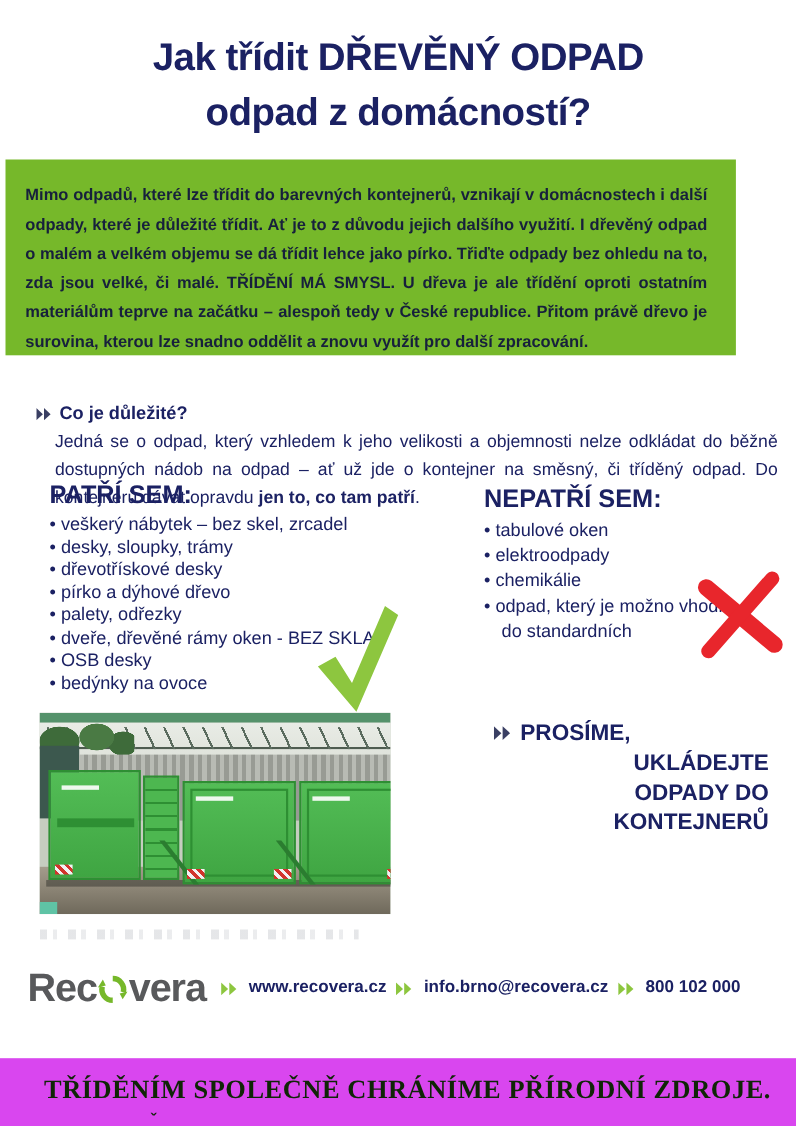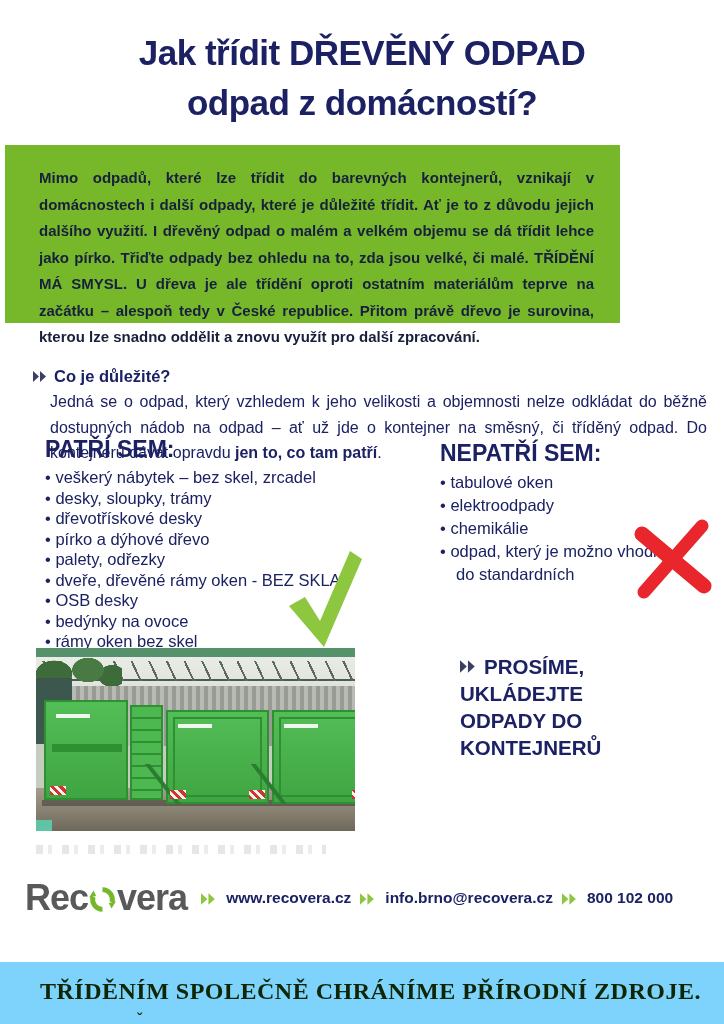--- a/index.html
+++ b/index.html
@@ -3,21 +3,21 @@
 <meta charset="utf-8">
 <style>
   html,body{margin:0;padding:0;}
   body{width:724px;height:1024px;background:#ffffff;font-family:"Liberation Sans",sans-serif;position:relative;overflow:hidden;}
   .abs{position:absolute;}
 
   
   .title{left:0;top:28px;width:724px;text-align:center;color:#1b2163;font-weight:bold;font-size:35px;line-height:50px;letter-spacing:-0.5px;}
 
   
-  .intro-box{left:5px;top:145px;width:615px;height:178px;background:#76b82a;box-sizing:border-box;padding:20px 26px 0 34px;}
+  .intro-box{left:5px;top:145px;width:664px;height:178px;background:#76b82a;box-sizing:border-box;padding:20px 26px 0 18px;}
   .intro-box p{margin:0;color:#17203c;font-weight:bold;font-size:15px;line-height:26.5px;text-align:justify;}
 
   
   .important{left:33px;top:346px;width:674px;color:#1b2163;margin-top:21px;}
   .important .head{display:flex;align-items:center;gap:6px;font-weight:bold;font-size:16.5px;}
   .important .body{margin:3px 0 0 17px;font-size:16px;line-height:25.5px;text-align:justify;}
   .bold{font-weight:bold;}
 
   
   .col-head{font-weight:bold;font-size:23px;color:#1b2163;margin:0 0 4px 0;}
@@ -59,36 +59,36 @@
   .ph-c4{left:236px;top:62px;width:100px;height:94px;}
   .ph-frame{position:absolute;inset:5px;border:2px solid #2e8f33;}
   .ph-arm{position:absolute;left:8px;bottom:-2px;width:52px;height:40px;
     border-left:5px solid #2b7d30;transform:skewX(38deg);transform-origin:bottom left;}
   .ph-label{position:absolute;left:10px;top:12px;width:34px;height:4px;background:rgba(255,255,255,.9);}
   .ph-haz{position:absolute;bottom:3px;width:16px;height:9px;
     background:repeating-linear-gradient(45deg,#d2342c 0 3px,#f2f2f2 3px 6px);}
   .ph-shadow{position:absolute;left:6px;top:152px;width:320px;height:6px;background:rgba(40,40,35,.45);}
 
   
-  .plea{left:460px;top:653px;width:250px;color:#1b2163;font-weight:bold;font-size:20.5px;line-height:27px;}
+  .plea{left:449px;top:653px;width:250px;color:#1b2163;font-weight:bold;font-size:20.5px;line-height:27px;text-align:right;}
   .plea .l1{display:flex;align-items:center;gap:7px;}
 
   
   .faint{left:36px;top:845px;width:290px;height:9px;opacity:.22;
     background:repeating-linear-gradient(90deg,#8a8f99 0 7px,transparent 7px 12px,#a6aab2 12px 16px,transparent 16px 26px);}
 
   
   .brandrow{left:25px;top:872px;width:680px;height:52px;display:flex;align-items:center;}
   .brand{display:flex;align-items:center;color:#58595b;font-size:36px;font-weight:bold;letter-spacing:-1px;}
   .brand .osym{margin:2px 1px 0 1px;}
   .contacts{display:flex;align-items:center;margin-left:14px;gap:9px;color:#1b2163;font-weight:bold;font-size:15.5px;white-space:nowrap;}
   .contacts .chev{margin-top:2px;}
 
   
-  .footbar{left:0;top:962px;width:724px;height:62px;background:#7dd3fc;}
+  .footbar{left:0;top:962px;width:724px;height:62px;background:#d946ef;}
   .slogan{position:absolute;left:40px;top:16px;font-family:"Liberation Serif",serif;font-weight:bold;font-size:24px;letter-spacing:.5px;color:#0f2606;}
   .remnant{position:absolute;left:137px;top:48px;font-size:15px;font-weight:bold;color:#0f2606;}
 </style>
 </head>
 <body>
 
 <div class="abs title">
   <div>Jak třídit DŘEVĚNÝ ODPAD</div>
   <div>odpad z domácností?</div>
 </div>
@@ -114,21 +114,20 @@
   <h2 class="col-head">PATŘÍ SEM:</h2>
   <ul class="plain">
       <li>veškerý nábytek – bez skel, zrcadel</li>
       <li>desky, sloupky, trámy</li>
       <li>dřevotřískové desky</li>
       <li>pírko a dýhové dřevo</li>
       <li>palety, odřezky</li>
       <li>dveře, dřevěné rámy oken - BEZ SKLA</li>
       <li>OSB desky</li>
       <li>bedýnky na ovoce</li>
-      <li>rámy oken bez skel</li>
     </ul>
 </div>
 
 <div class="abs notbelongs">
   <h2 class="col-head">NEPATŘÍ SEM:</h2>
   <ul class="plain">
       <li>tabulové oken</li>
       <li>elektroodpady</li>
       <li>chemikálie</li>
       <li>odpad, který je možno vhodit do standardních</li>

